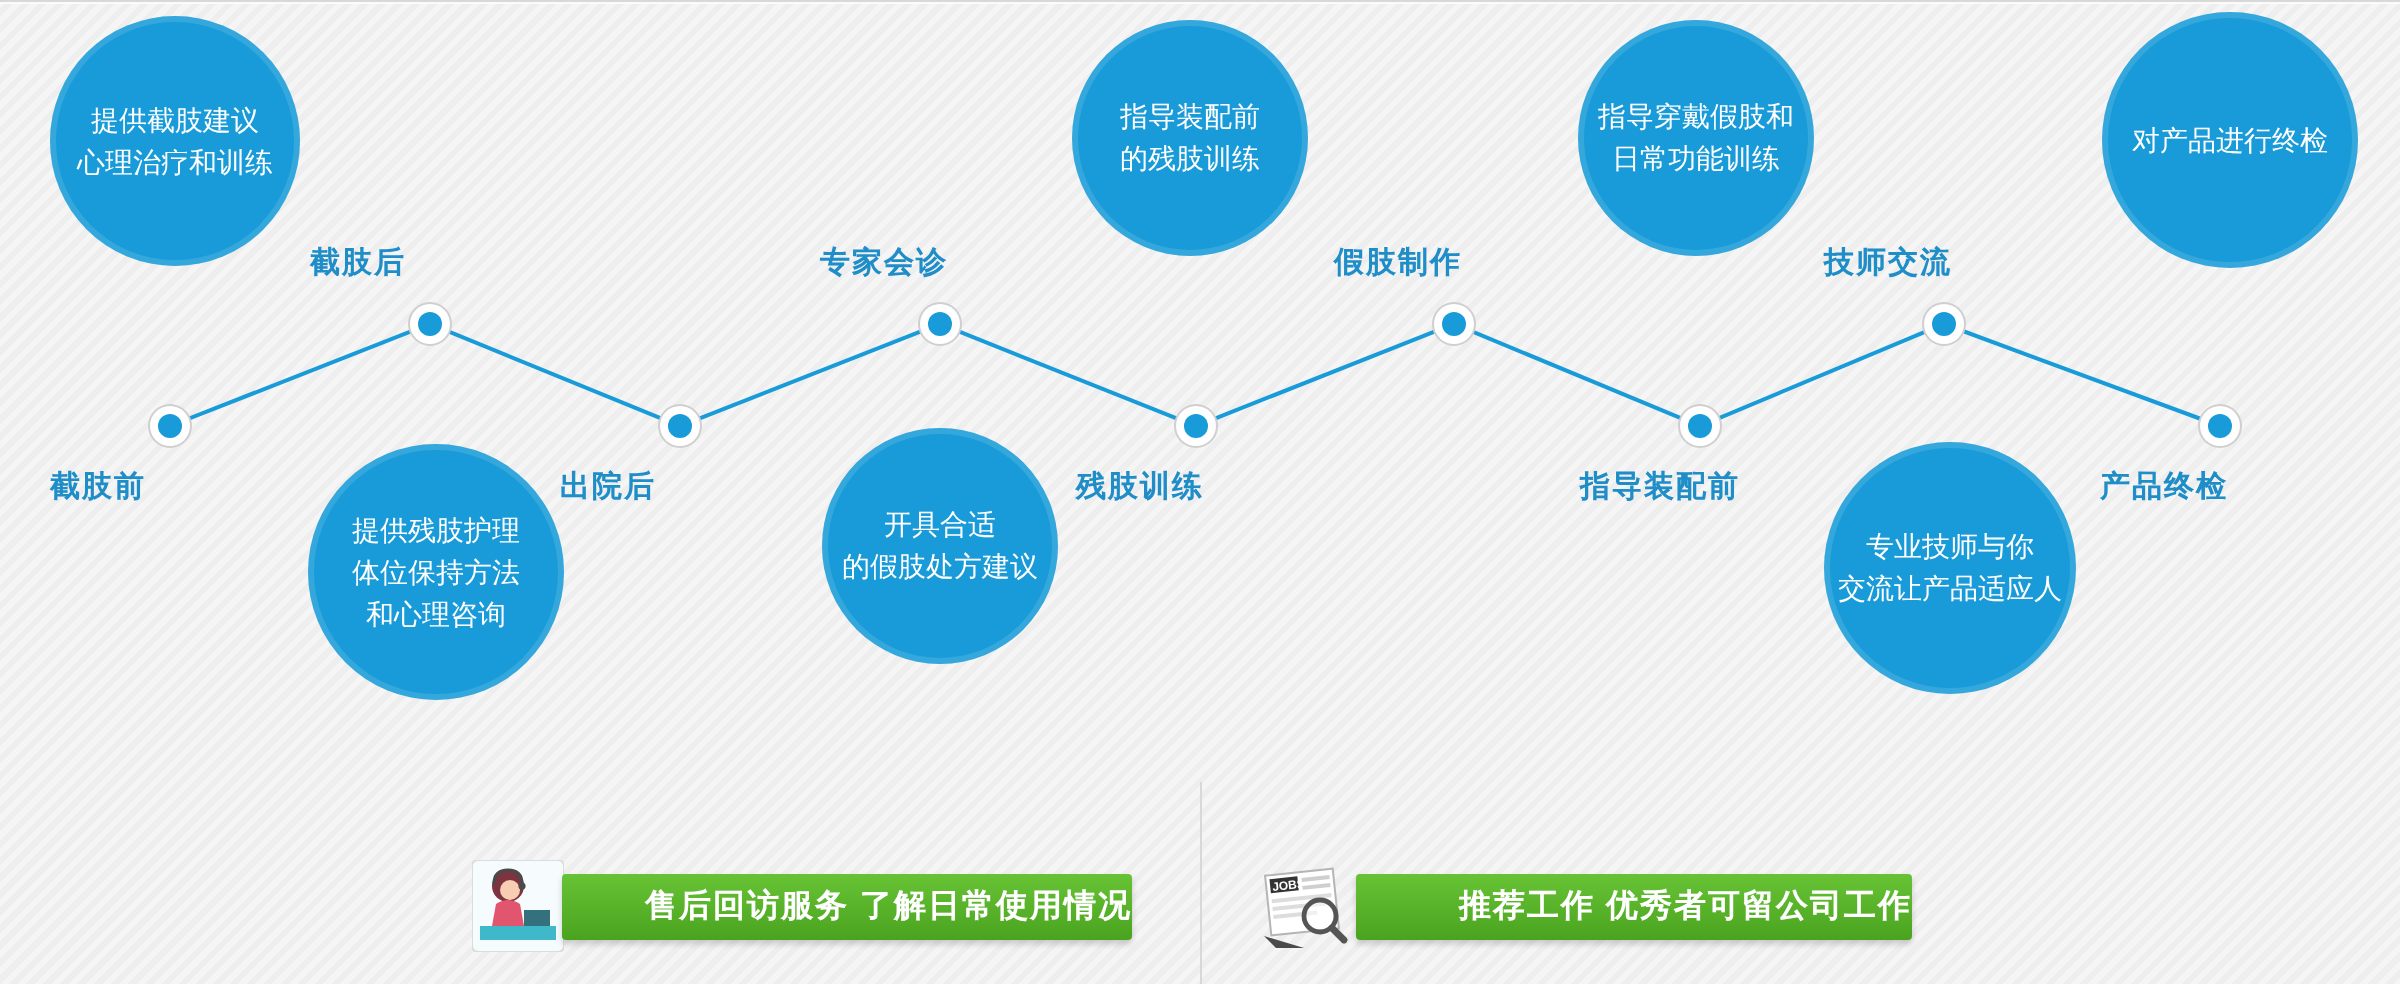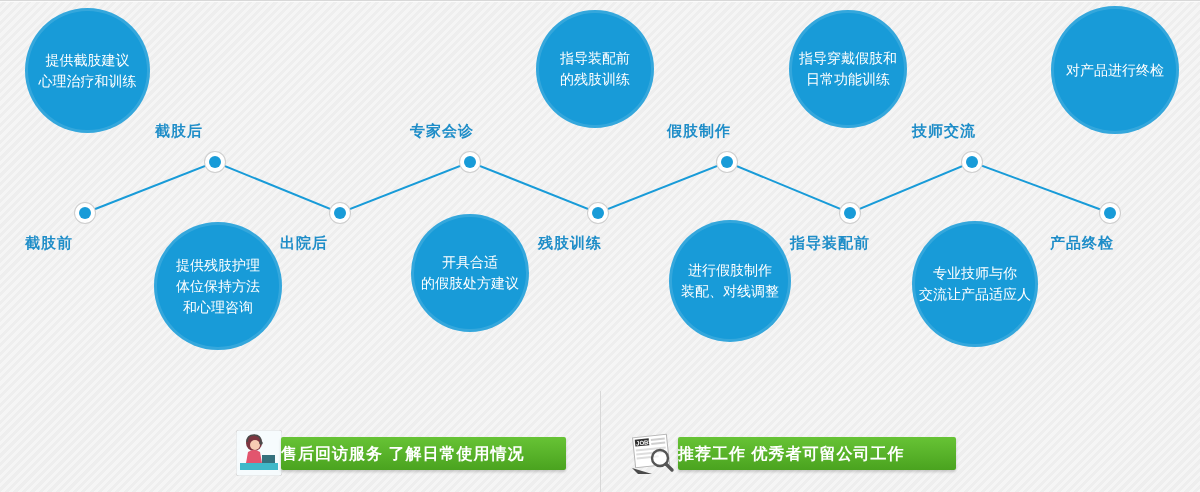--- a/index.html
+++ b/index.html
@@ -56,21 +56,21 @@
     position:absolute;left:0;top:390;width:1200px;height:1px;
     background:#d8d8d8;border-bottom:1px solid #fbfbfb;
   }
   .divider-v{
     position:absolute;left:600px;top:391px;width:1px;height:101px;
     background:#d8d8d8;
   }
   .banner{
     position:absolute;
     height:33px;line-height:33px;
-    text-align:left;
+    text-align:right;
     color:#ffffff;
     font-weight:bold;
     font-size:16px;
     letter-spacing:1px;
     background:linear-gradient(#67c335,#4aa31f);
     border-radius:2px;
     box-shadow:0 2px 3px rgba(0,0,0,0.18);
     cursor:pointer;
   }
   .footer-icon{
@@ -116,24 +116,20 @@
     <span>和心理咨询</span>
   </div>
   <div class="bubble" style="left:411px;top:214px;width:118px;height:118px">
     <span>开具合适</span>
     <span>的假肢处方建议</span>
   </div>
   <div class="bubble" style="left:536px;top:10px;width:118px;height:118px">
     <span>指导装配前</span>
     <span>的残肢训练</span>
   </div>
-  <div class="bubble" style="left:669px;top:220px;width:122px;height:122px">
-    <span>进行假肢制作</span>
-    <span>装配、对线调整</span>
-  </div>
   <div class="bubble" style="left:912px;top:221px;width:126px;height:126px">
     <span>专业技师与你</span>
     <span>交流让产品适应人</span>
   </div>
   <div class="bubble" style="left:789px;top:10px;width:118px;height:118px">
     <span>指导穿戴假肢和</span>
     <span>日常功能训练</span>
   </div>
   <div class="bubble" style="left:1051px;top:6px;width:128px;height:128px">
     <span>对产品进行终检</span>

